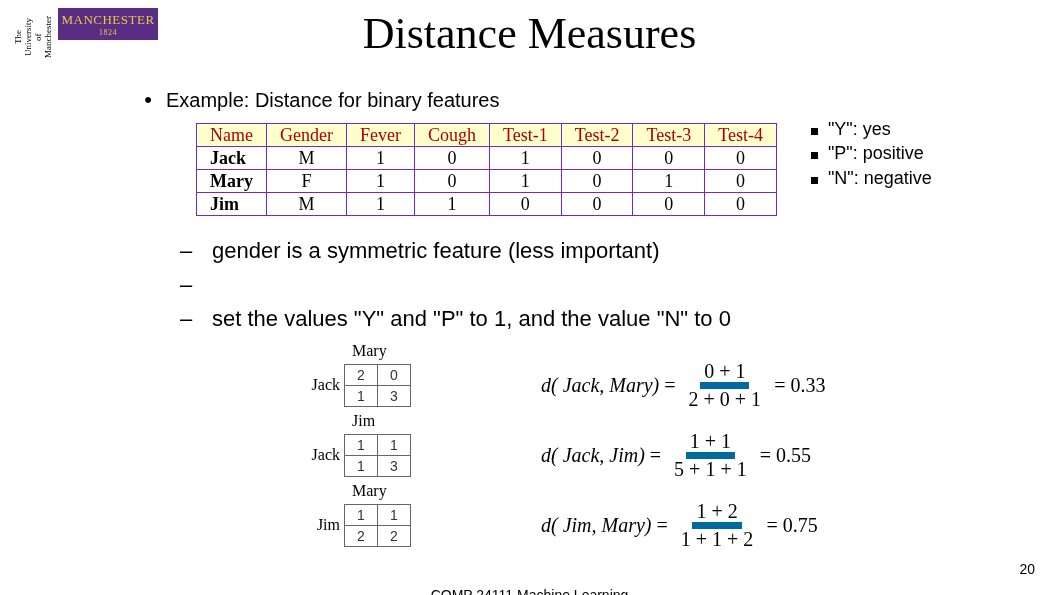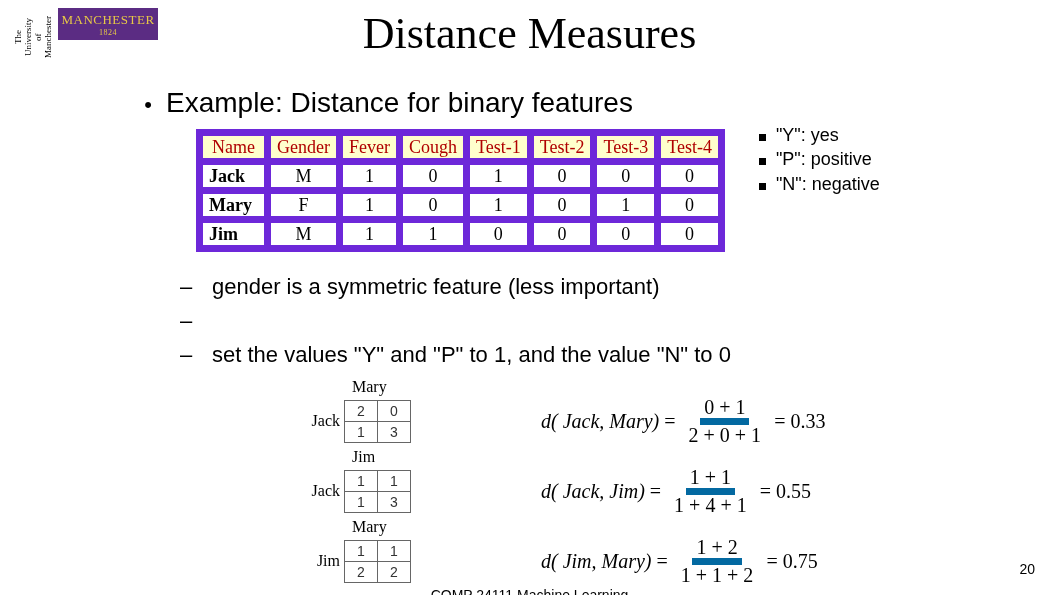--- a/index.html
+++ b/index.html
@@ -65,33 +65,33 @@
     display: flex;
     align-items: baseline;
     font-size: 24px;
   }
   .bullet-dot {
     width: 36px;
     text-align: center;
     font-size: 22px;
   }
   .bullet-text {
-    font-size: 28px;
+    font-size: 20px;
   }
   .data-table {
     margin-top: 10px;
     margin-left: 66px;
     border-collapse: collapse;
   }
   .data-table th, .data-table td {
-    border: 7px solid #6d28d9;
+    border: 1px solid #6d28d9;
     text-align: center;
     font-family: "Times New Roman", serif;
     font-size: 18px;
-    padding: 0 6px;
+    padding: 0 13px;
     height: 22px;
   }
   .data-table th {
     background: #ffffcc;
     color: #b00000;
     font-weight: normal;
   }
   .data-table td.name {
     text-align: left;
     font-weight: bold;
@@ -350,21 +350,21 @@
                 <td>1</td>
                 <td>3</td>
               </tr>
         </tbody>
           </table>
         <div class="formula">
           <span>d( Jack, Jim)</span>
           <span class="upright">&nbsp;=&nbsp;</span>
           <span class="frac">
             <span class="num">1 + 1</span>
-            <span class="den">1 + 4 + 1</span>
+            <span class="den">5 + 1 + 1</span>
           </span>
           <span class="upright">&nbsp;=&nbsp;</span>
           <span class="upright">0.55</span>
         </div>
       </div>
     </div>
 
     <div>
       <div class="matrix-collabel">Mary</div>
       <div class="matrix-block">

